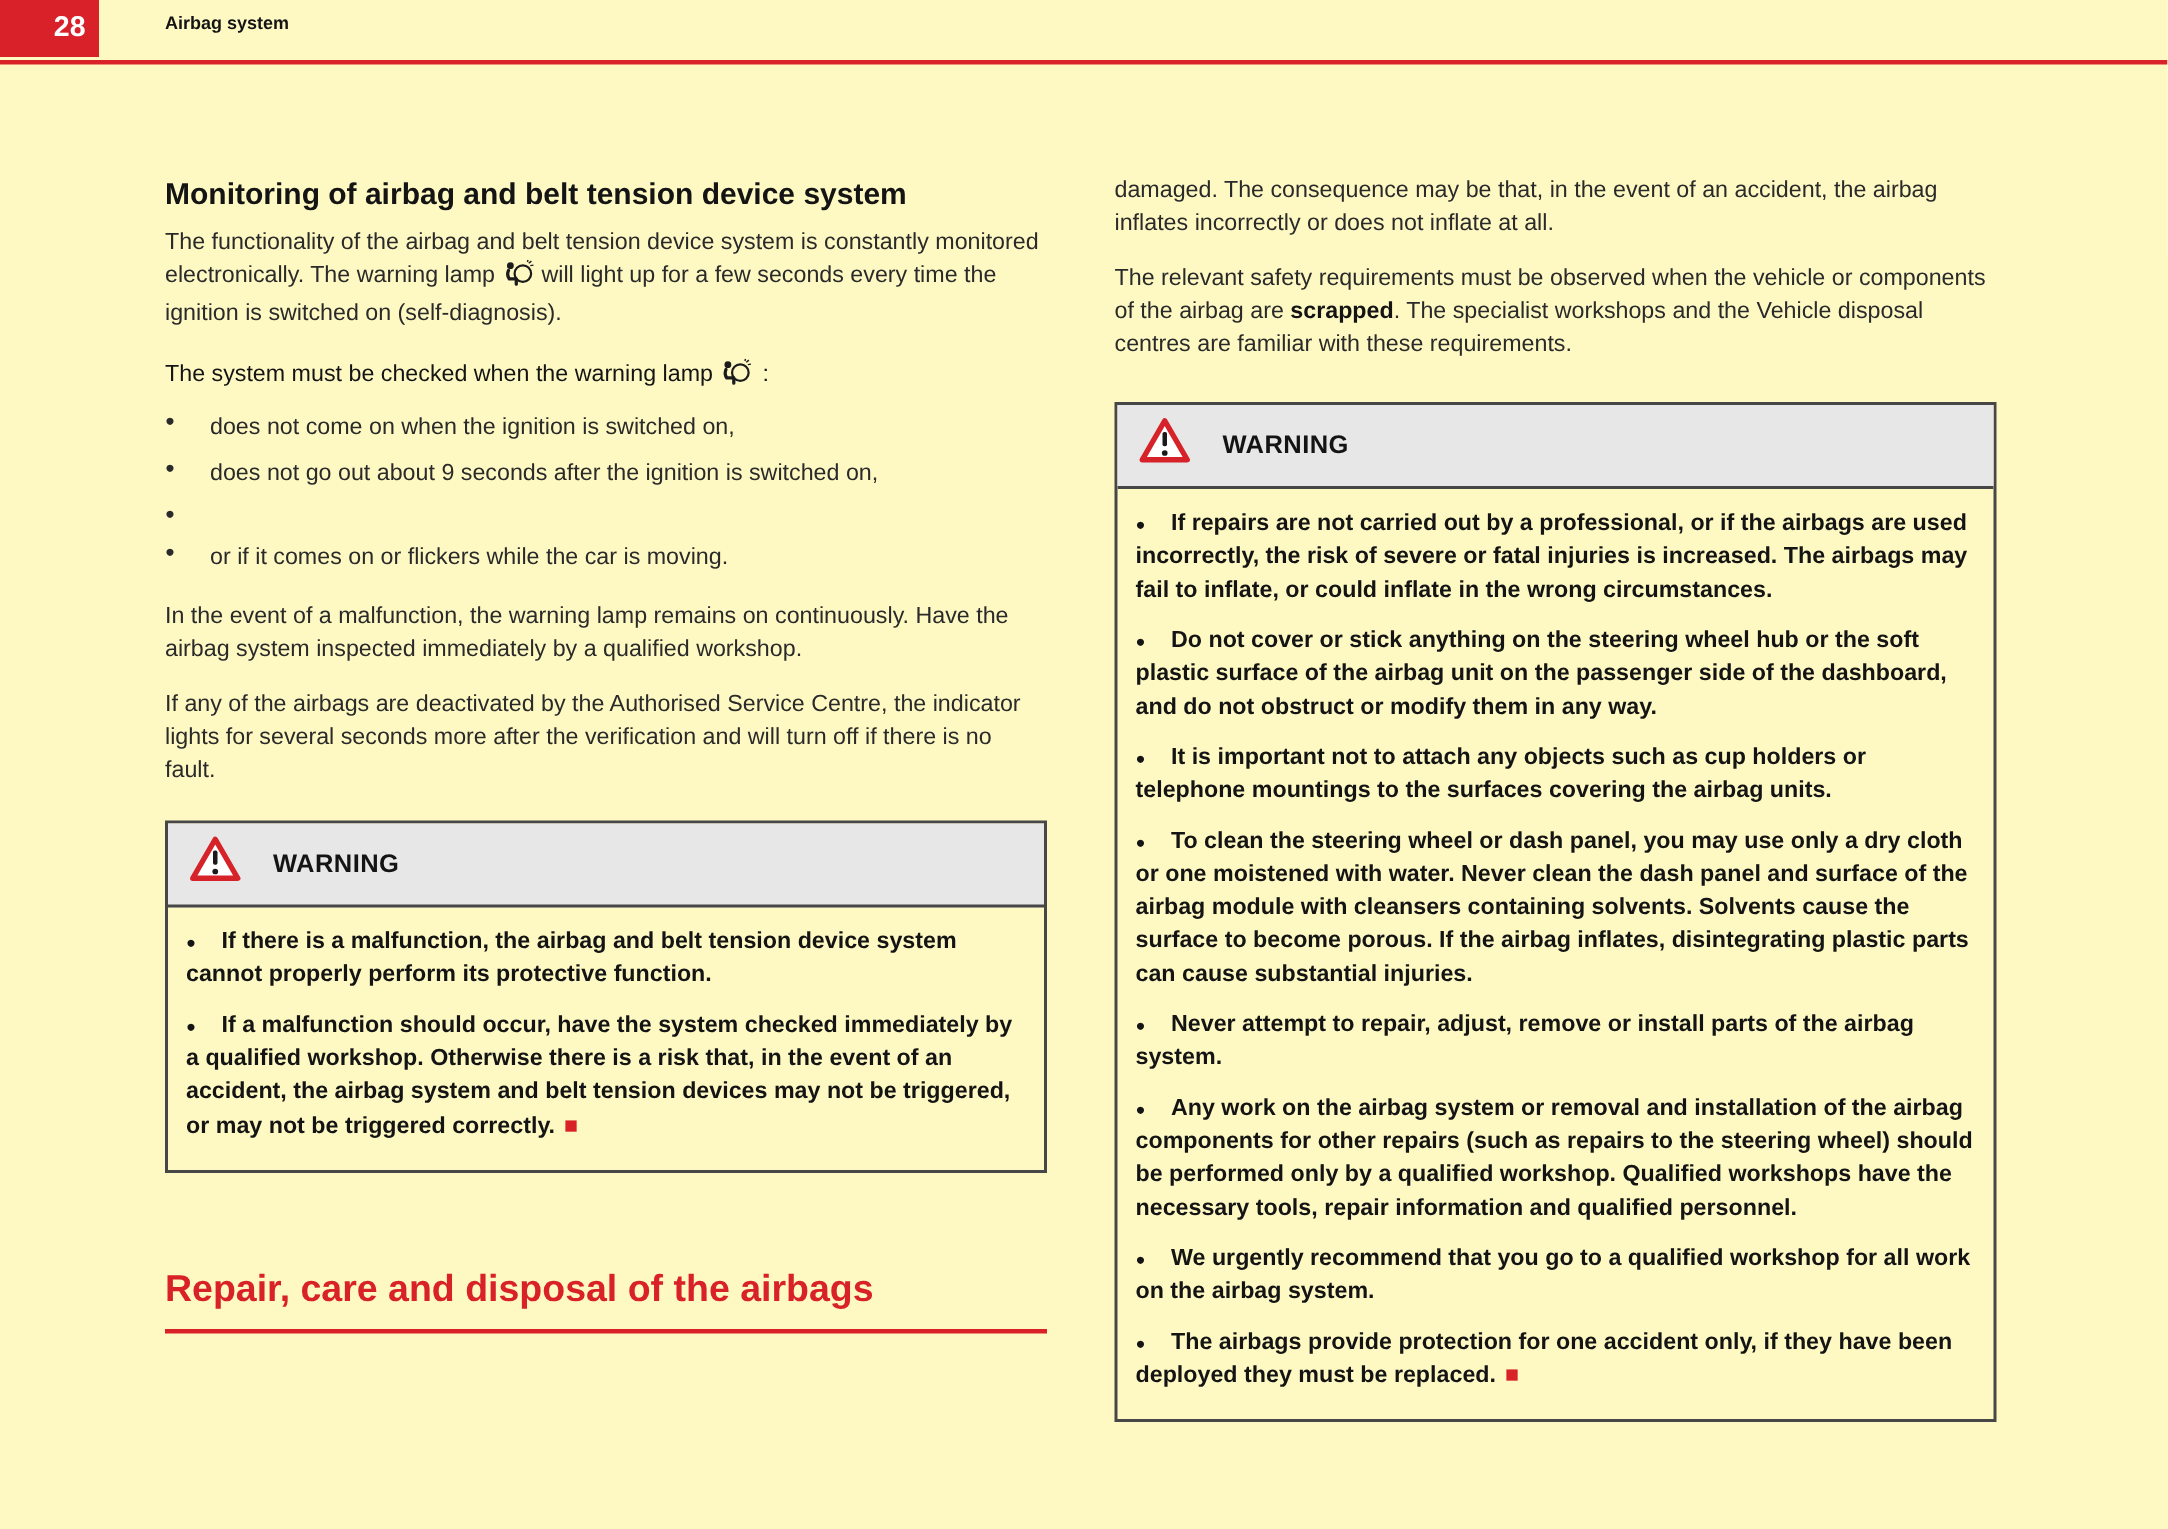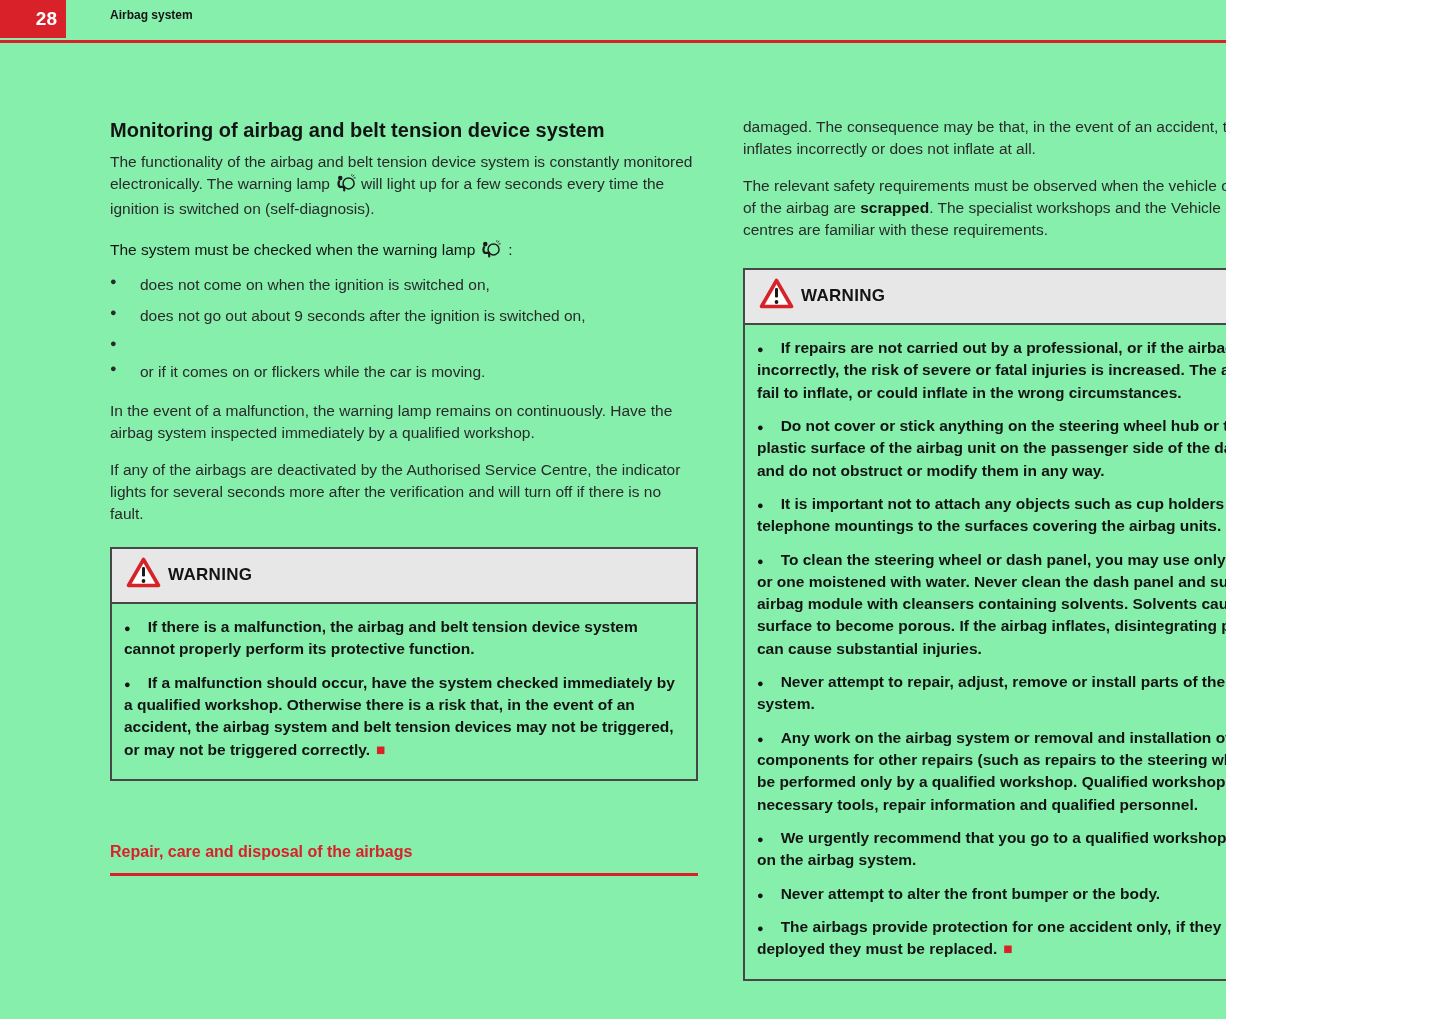--- a/index.html
+++ b/index.html
@@ -4,21 +4,21 @@
 <style>
   :root{
     --red:#d9212a;
     --ink:#2a2a2a;
     --blk:#141414;
     --box-border:#474747;
     --head-gray:#e7e7e7;
   }
   *{box-sizing:border-box;}
   body{margin:0;background:#ffffff;}
-  .page{position:relative;width:1226px;height:1019px;background:#86efac;
+  .page{position:relative;width:1445px;height:1019px;background:#fef9c3;
         font-family:"Liberation Sans",sans-serif;color:var(--ink);overflow:hidden;}
 
   
   .pagenum{position:absolute;left:0;top:0;width:66px;height:38px;background:var(--red);
            color:#fff;font-weight:bold;font-size:19px;display:flex;align-items:center;
            justify-content:flex-end;padding-right:9px;}
   .htitle{position:absolute;left:110px;top:8px;font-size:12px;font-weight:bold;color:var(--blk);}
   .hrule{position:absolute;left:0;top:40px;width:1445px;height:3px;background:var(--red);}
 
   
@@ -29,30 +29,30 @@
   .bold-head{font-weight:bold;font-size:20px;color:var(--blk);margin:0 0 7px;}
   .bold-line{font-weight:normal;color:var(--blk);margin:19px 0 10px;}
   b{color:var(--blk);}
 
   .checklist{list-style:none;margin:0 0 17px;padding:0;}
   .checklist li{display:flex;margin:0 0 9px;}
   .checklist .b{width:30px;flex:none;font-size:11px;}
 
   
   .warnbox{border:2px solid var(--box-border);margin-top:22px;}
-  .warnhead{display:flex;align-items:center;gap:6px;background:var(--head-gray);
+  .warnhead{display:flex;align-items:center;gap:20px;background:var(--head-gray);
             border-bottom:2px solid var(--box-border);padding:7px 13px;}
   .warnhead .t{font-weight:bold;font-size:17px;color:var(--blk);letter-spacing:.3px;}
   .warnbody{padding:1px 12px 7px;}
   .warnbody p{font-weight:bold;color:var(--blk);margin:11px 0;line-height:1.44;}
   .wb{font-size:11px;margin-right:17px;}
   .redsq{color:var(--red);margin-left:6px;}
 
   
-  .red-head{color:var(--red);font-size:16px;font-weight:bold;
+  .red-head{color:var(--red);font-size:25px;font-weight:bold;
             border-bottom:3px solid var(--red);padding:0 0 9px;margin:60px 0 0;}
   .after-head{margin-top:36px;}
 
   
   .lamp-icon{display:inline-block;vertical-align:-3px;margin:0 5px;}
   .lamp-icon.before-colon{margin-right:7px;}
   .tri-icon{flex:none;display:block;}
 </style>
 </head>
 <body>
@@ -138,19 +138,18 @@
         <span class="t">WARNING</span>
       </div>
       <div class="warnbody">
         <p><span class="wb">●</span><span>If repairs are not carried out by a professional, or if the airbags are used incorrectly, the risk of severe or fatal injuries is increased. The airbags may fail to inflate, or could inflate in the wrong circumstances.</span></p>
         <p><span class="wb">●</span><span>Do not cover or stick anything on the steering wheel hub or the soft plastic surface of the airbag unit on the passenger side of the dashboard, and do not obstruct or modify them in any way.</span></p>
         <p><span class="wb">●</span><span>It is important not to attach any objects such as cup holders or telephone mountings to the surfaces covering the airbag units.</span></p>
         <p><span class="wb">●</span><span>To clean the steering wheel or dash panel, you may use only a dry cloth or one moistened with water. Never clean the dash panel and surface of the airbag module with cleansers containing solvents. Solvents cause the surface to become porous. If the airbag inflates, disintegrating plastic parts can cause substantial injuries.</span></p>
         <p><span class="wb">●</span><span>Never attempt to repair, adjust, remove or install parts of the airbag system.</span></p>
         <p><span class="wb">●</span><span>Any work on the airbag system or removal and installation of the airbag components for other repairs (such as repairs to the steering wheel) should be performed only by a qualified workshop. Qualified workshops have the necessary tools, repair information and qualified personnel.</span></p>
         <p><span class="wb">●</span><span>We urgently recommend that you go to a qualified workshop for all work on the airbag system.</span></p>
-        <p><span class="wb">●</span><span>Never attempt to alter the front bumper or the body.</span></p>
         <p><span class="wb">●</span><span>The airbags provide protection for one accident only, if they have been deployed they must be replaced.</span><span class="redsq">■</span></p>
       </div>
     </div>
   </div>
 
 </div>
 
 </body></html>

